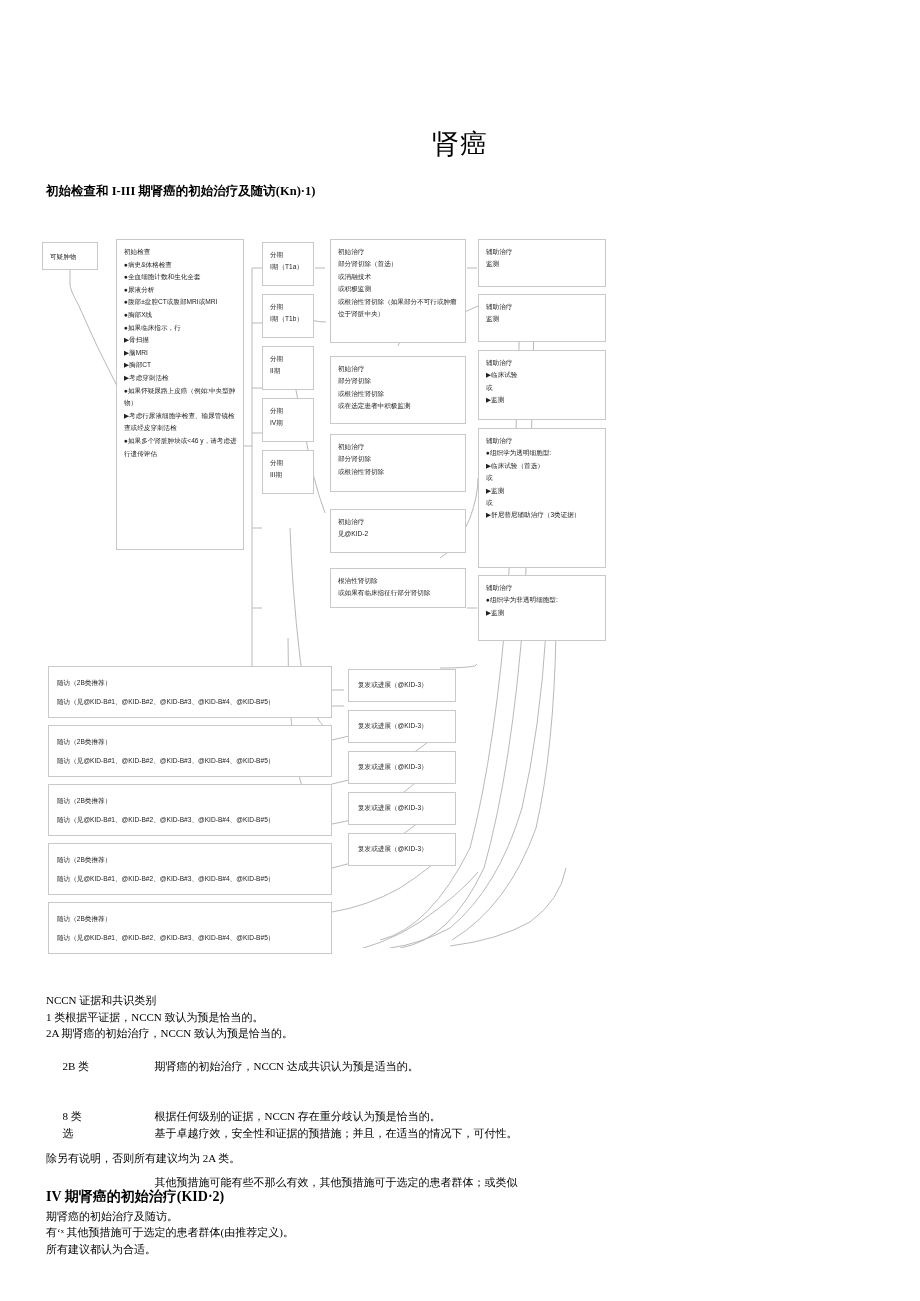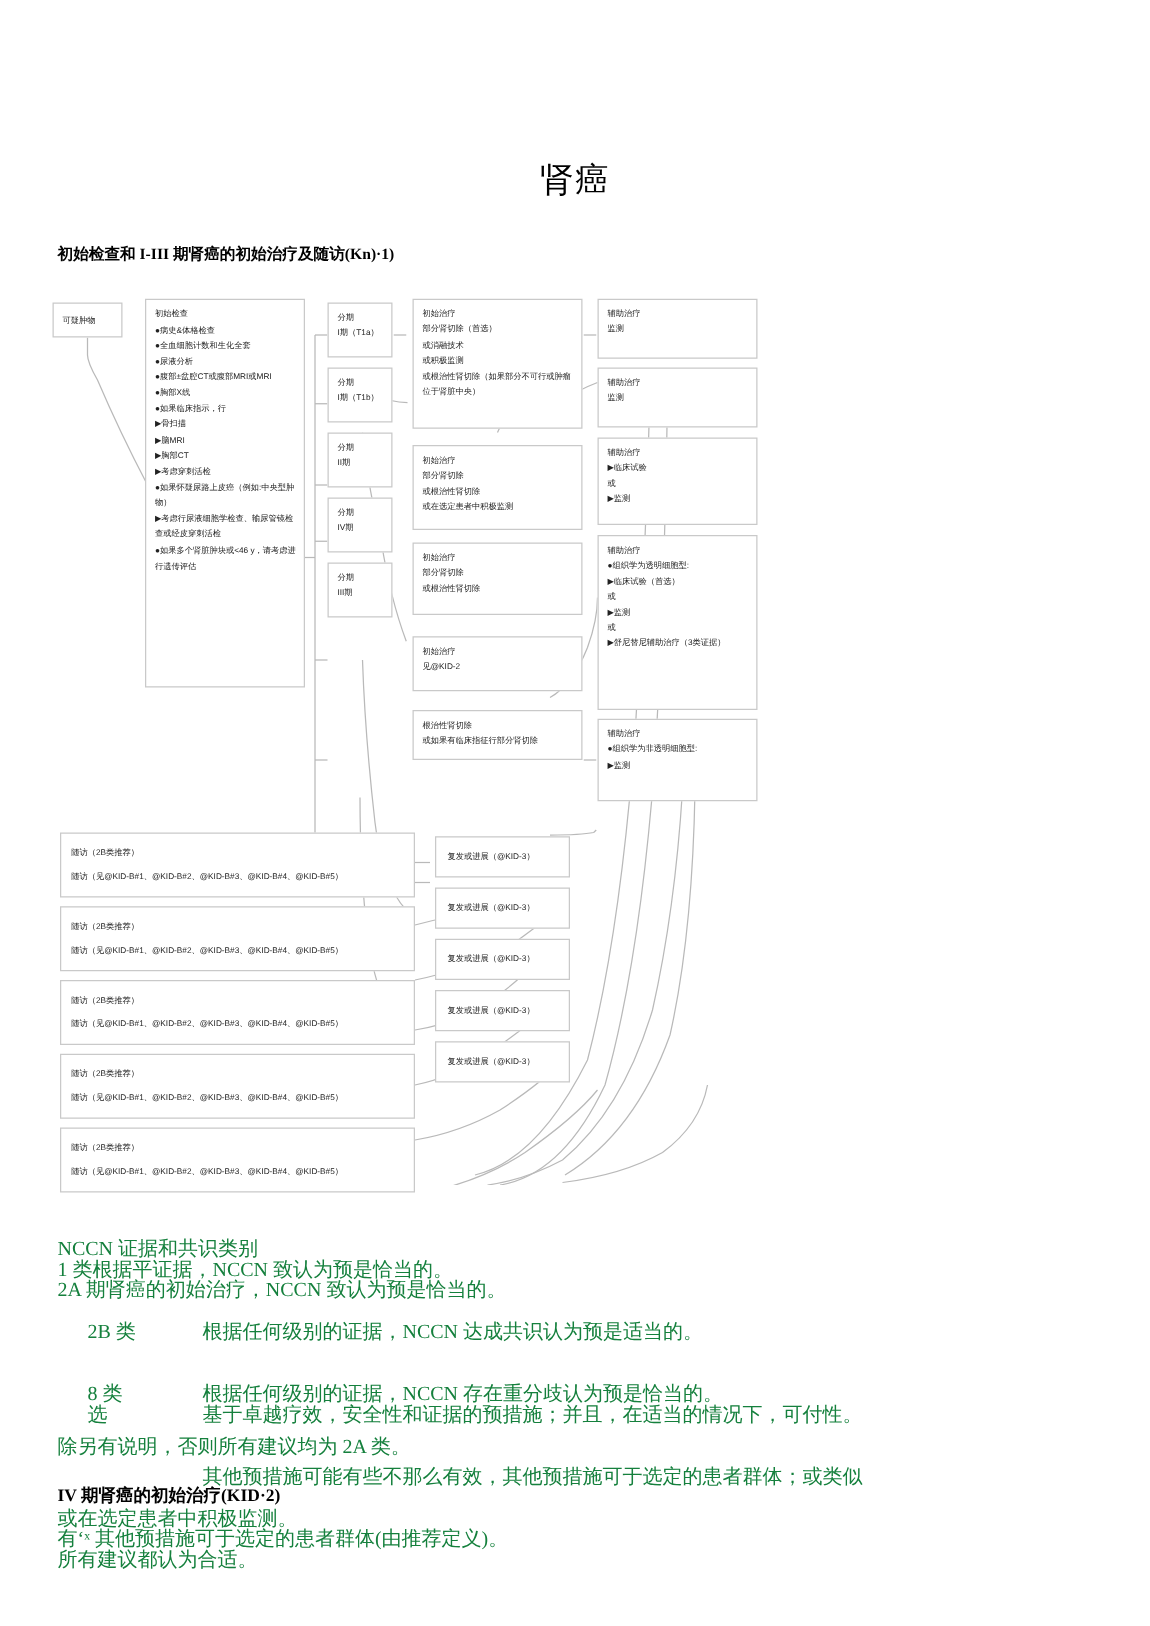--- a/index.html
+++ b/index.html
@@ -1,38 +1,38 @@
 <!DOCTYPE html>
 <html><head>
 <meta charset="utf-8">
 <style>
   html,body{margin:0;padding:0;background:#fff;}
   body{width:920px;height:1301px;position:relative;font-family:"Liberation Sans","DejaVu Sans",sans-serif;color:#111;}
   .page{position:relative;width:920px;height:1301px;overflow:hidden;background:#ffffff;}
 
   .doc-title{position:absolute;left:0;top:126px;width:920px;text-align:center;font-family:"Liberation Serif","DejaVu Serif",serif;font-size:27px;color:#000;letter-spacing:1px;}
   .section-heading{position:absolute;font-family:"Liberation Serif","DejaVu Serif",serif;font-weight:bold;font-size:12.5px;color:#000;}
-  #h-top{left:46px;top:195px;}
+  #h-top{left:46px;top:183px;}
   #h-bottom{left:46px;top:1188px;font-size:14px;}
 
   
   .diagram{position:absolute;left:0;top:228px;width:920px;height:720px;}
   .svg-layer{position:absolute;left:0;top:0;width:920px;height:720px;pointer-events:none;}
   .node{position:absolute;box-sizing:border-box;border:1px solid #c9c9c9;background:#ffffff;
         font-size:6.6px;line-height:12.4px;color:#222;padding:6px 6px 4px 7px;}
   .node .ln{white-space:normal;}
   .node.center-mid{display:flex;flex-direction:column;justify-content:center;}
 
   .follow-node{position:absolute;box-sizing:border-box;border:1px solid #c9c9c9;background:#fff;
       font-size:6.6px;line-height:19px;color:#222;padding:6px 8px;}
   .recur-node{position:absolute;box-sizing:border-box;border:1px solid #c9c9c9;background:#fff;
       font-size:6.6px;color:#222;display:flex;align-items:center;padding-left:9px;}
 
   
-  .cat-block{position:absolute;font-family:"Liberation Serif","DejaVu Serif",serif;font-size:16px;line-height:16.6px;color:#15803d;}
+  .cat-block{position:absolute;font-family:"Liberation Serif","DejaVu Serif",serif;font-size:11px;line-height:16.6px;color:#000000;}
   #cat1{left:46px;top:992px;width:620px;}
   #cat2{left:46px;top:1108px;width:760px;}
   .cat-row{white-space:pre-wrap;}
   .gap{height:9px;}
   .indent-lbl{display:inline-block;width:92px;}
 </style>
 </head>
 <body>
 
 <div class="page">
@@ -219,36 +219,36 @@
     <div class="recur-node" style="left:348px;top:523px;width:108px;height:33px;">复发或进展（@KID-3）</div>
     <div class="recur-node" style="left:348px;top:564px;width:108px;height:33px;">复发或进展（@KID-3）</div>
     <div class="recur-node" style="left:348px;top:605px;width:108px;height:33px;">复发或进展（@KID-3）</div>
   </div>
 
   <div class="cat-block" id="cat1">
     <div class="cat-row">NCCN 证据和共识类别</div>
     <div class="cat-row">1 类根据平证据，NCCN 致认为预是恰当的。</div>
     <div class="cat-row">2A 期肾癌的初始治疗，NCCN 致认为预是恰当的。</div>
     <div class="cat-row">
-      <span class="indent-lbl">2B 类</span><span>根据任何级别的证据，NCCN 达成共识认为预是适当的。</span>
+      <span class="indent-lbl">2B 类</span><span>期肾癌的初始治疗，NCCN 达成共识认为预是适当的。</span>
     </div>
     <div class="cat-row">
       <span class="indent-lbl">8 类</span><span>根据任何级别的证据，NCCN 存在重分歧认为预是恰当的。</span>
     </div>
     <div class="gap"></div>
     <div class="cat-row">除另有说明，否则所有建议均为 2A 类。</div>
   </div>
 
   <div class="cat-block" id="cat2">
     <div class="cat-row">
       <span class="indent-lbl">选</span><span>基于卓越疗效，安全性和证据的预措施；并且，在适当的情况下，可付性。</span>
     </div>
     <div class="cat-row">
       <span class="indent-lbl"></span><span>其他预措施可能有些不那么有效，其他预措施可于选定的患者群体；或类似</span>
     </div>
-    <div class="cat-row">或在选定患者中积极监测。</div>
+    <div class="cat-row">期肾癌的初始治疗及随访。</div>
     <div class="cat-row">有‘ˣ 其他预措施可于选定的患者群体(由推荐定义)。</div>
     <div class="cat-row">所有建议都认为合适。</div>
   </div>
 
   <div class="section-heading" id="h-bottom">IV 期肾癌的初始治疗(KID·2)</div>
 
 </div>
 
 </body></html>

